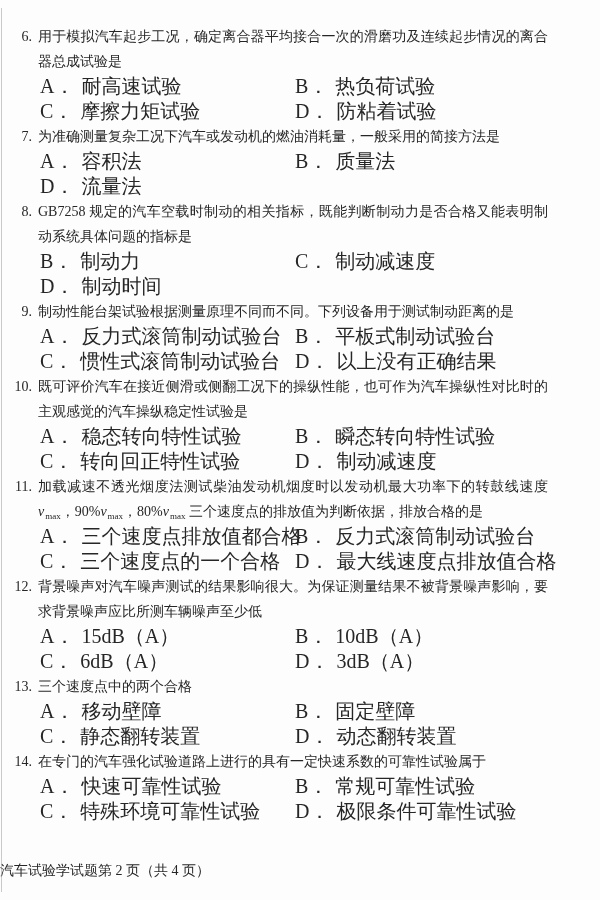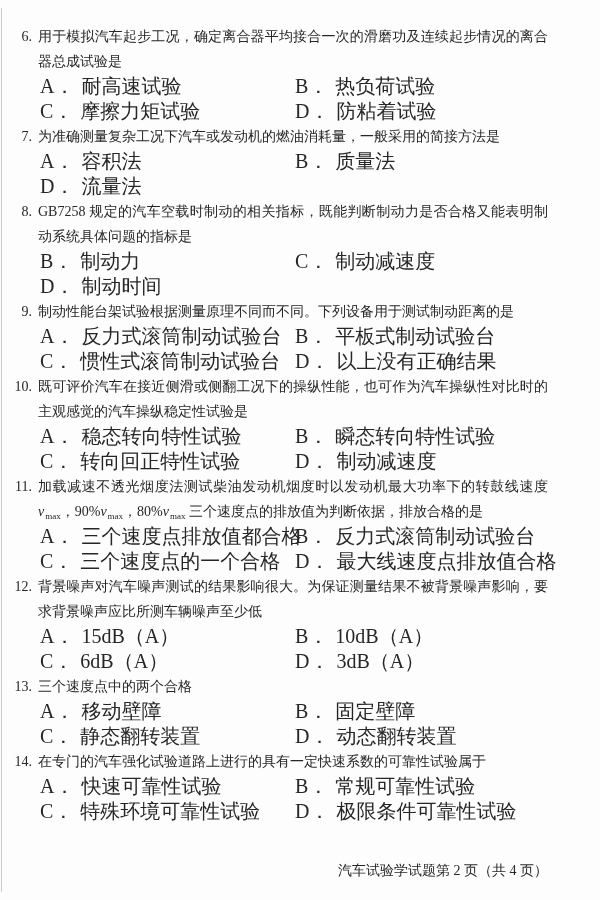--- a/index.html
+++ b/index.html
@@ -64,21 +64,21 @@
     margin-left: 40px;
     display: grid;
     grid-template-columns: 255px auto;
     font-size: 20px;
     line-height: 25px;
   }
   .option { white-space: nowrap; }
   .opt-label { margin-right: 2px; }
   .footer {
     margin-top: 34px;
-    text-align: right;
+    text-align: left;
     font-size: 14px;
     line-height: 25px;
   }
 </style>
 </head>
 <body>
 
 <div class="scan-edge"></div>
 
 <div class="page">

